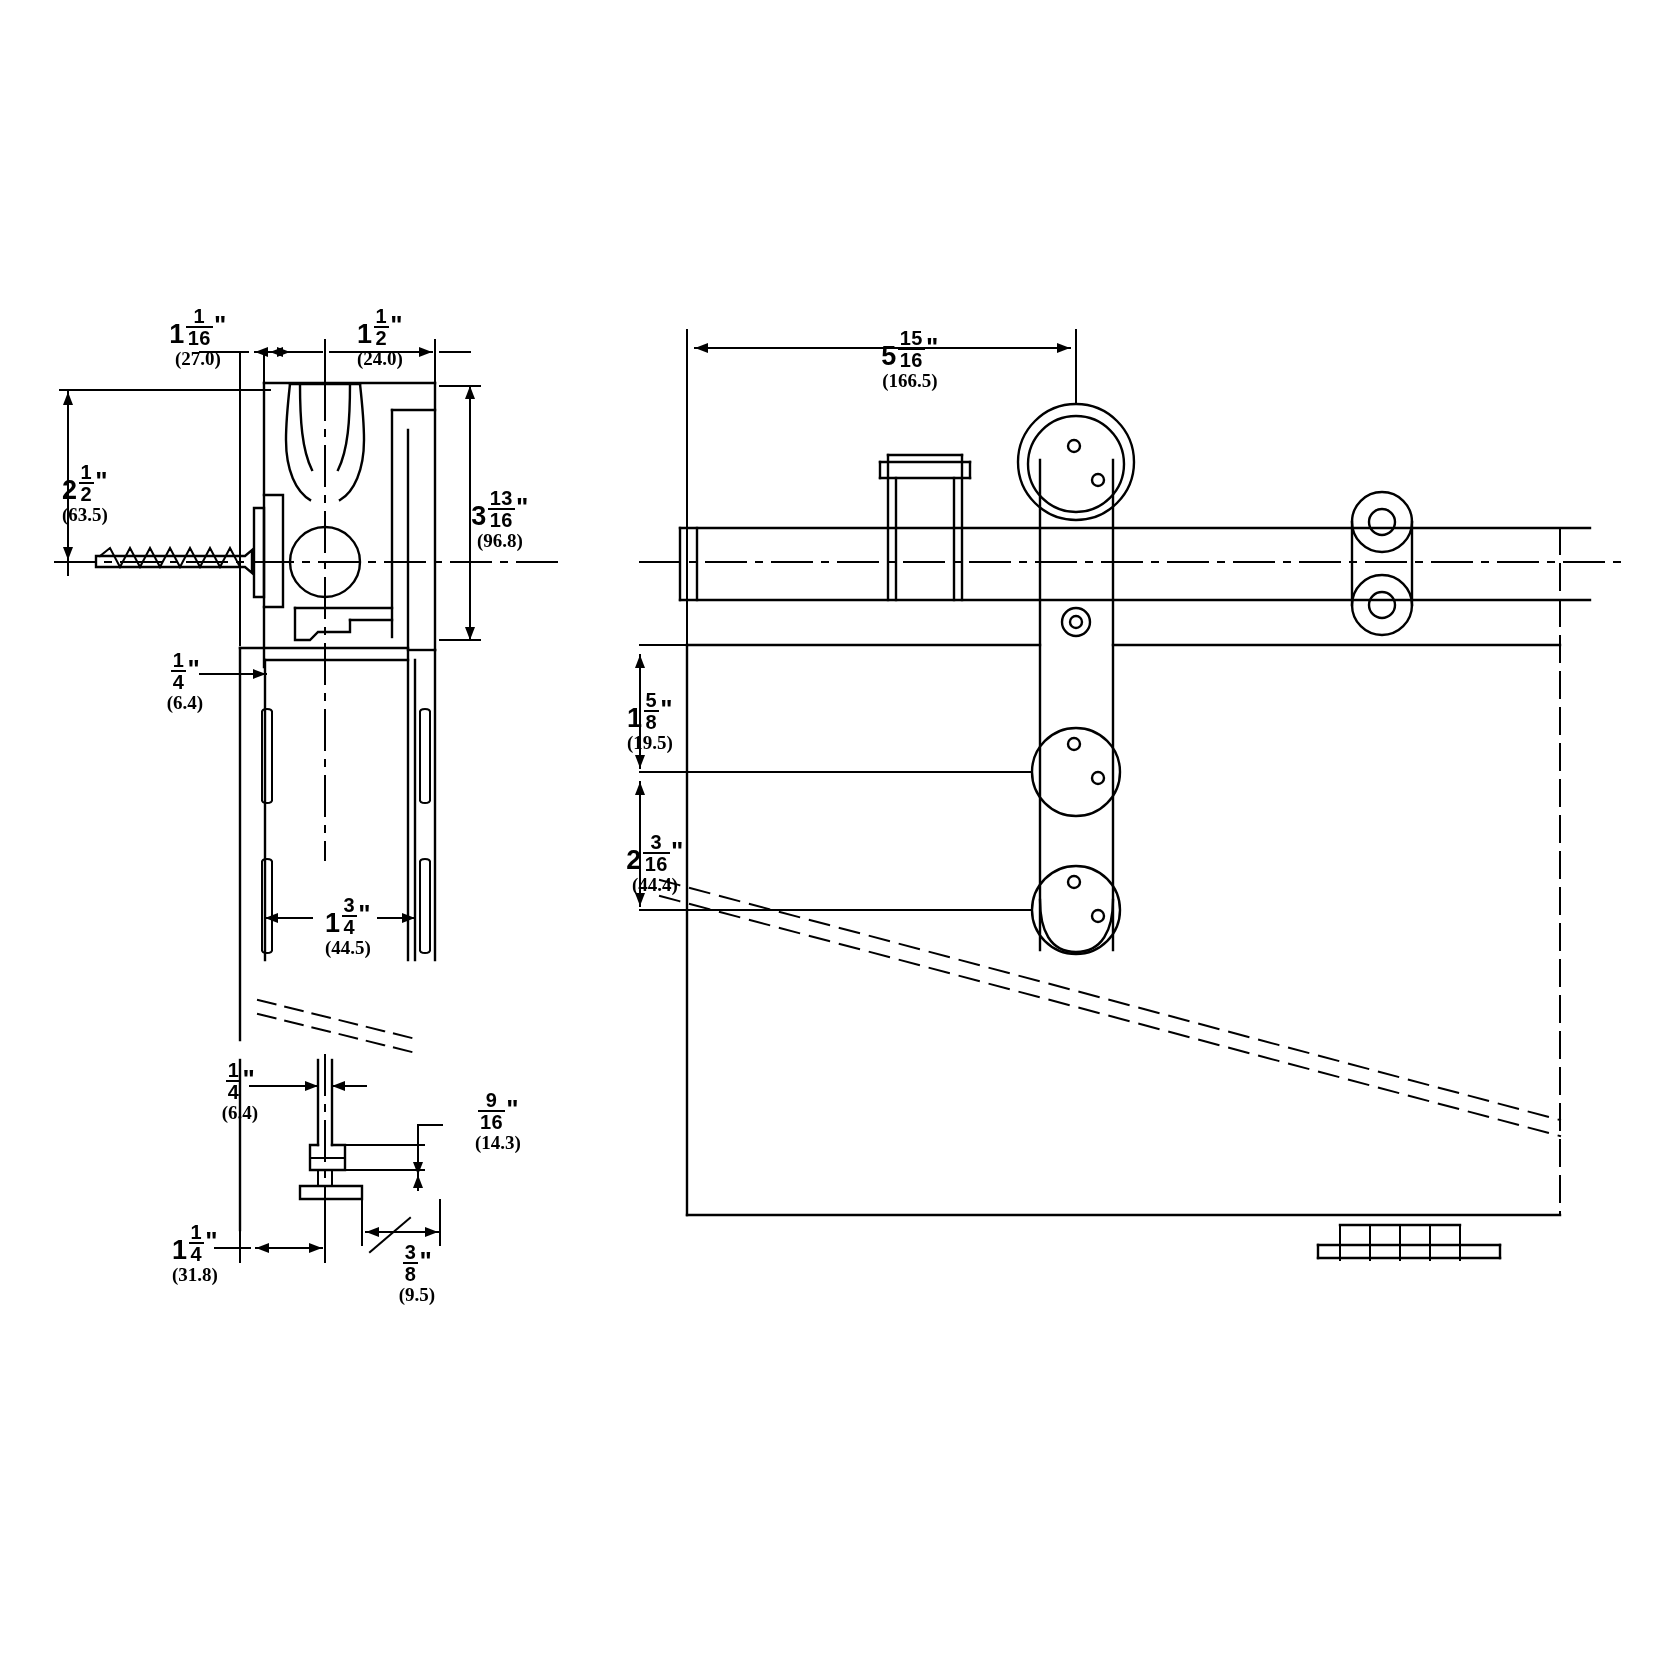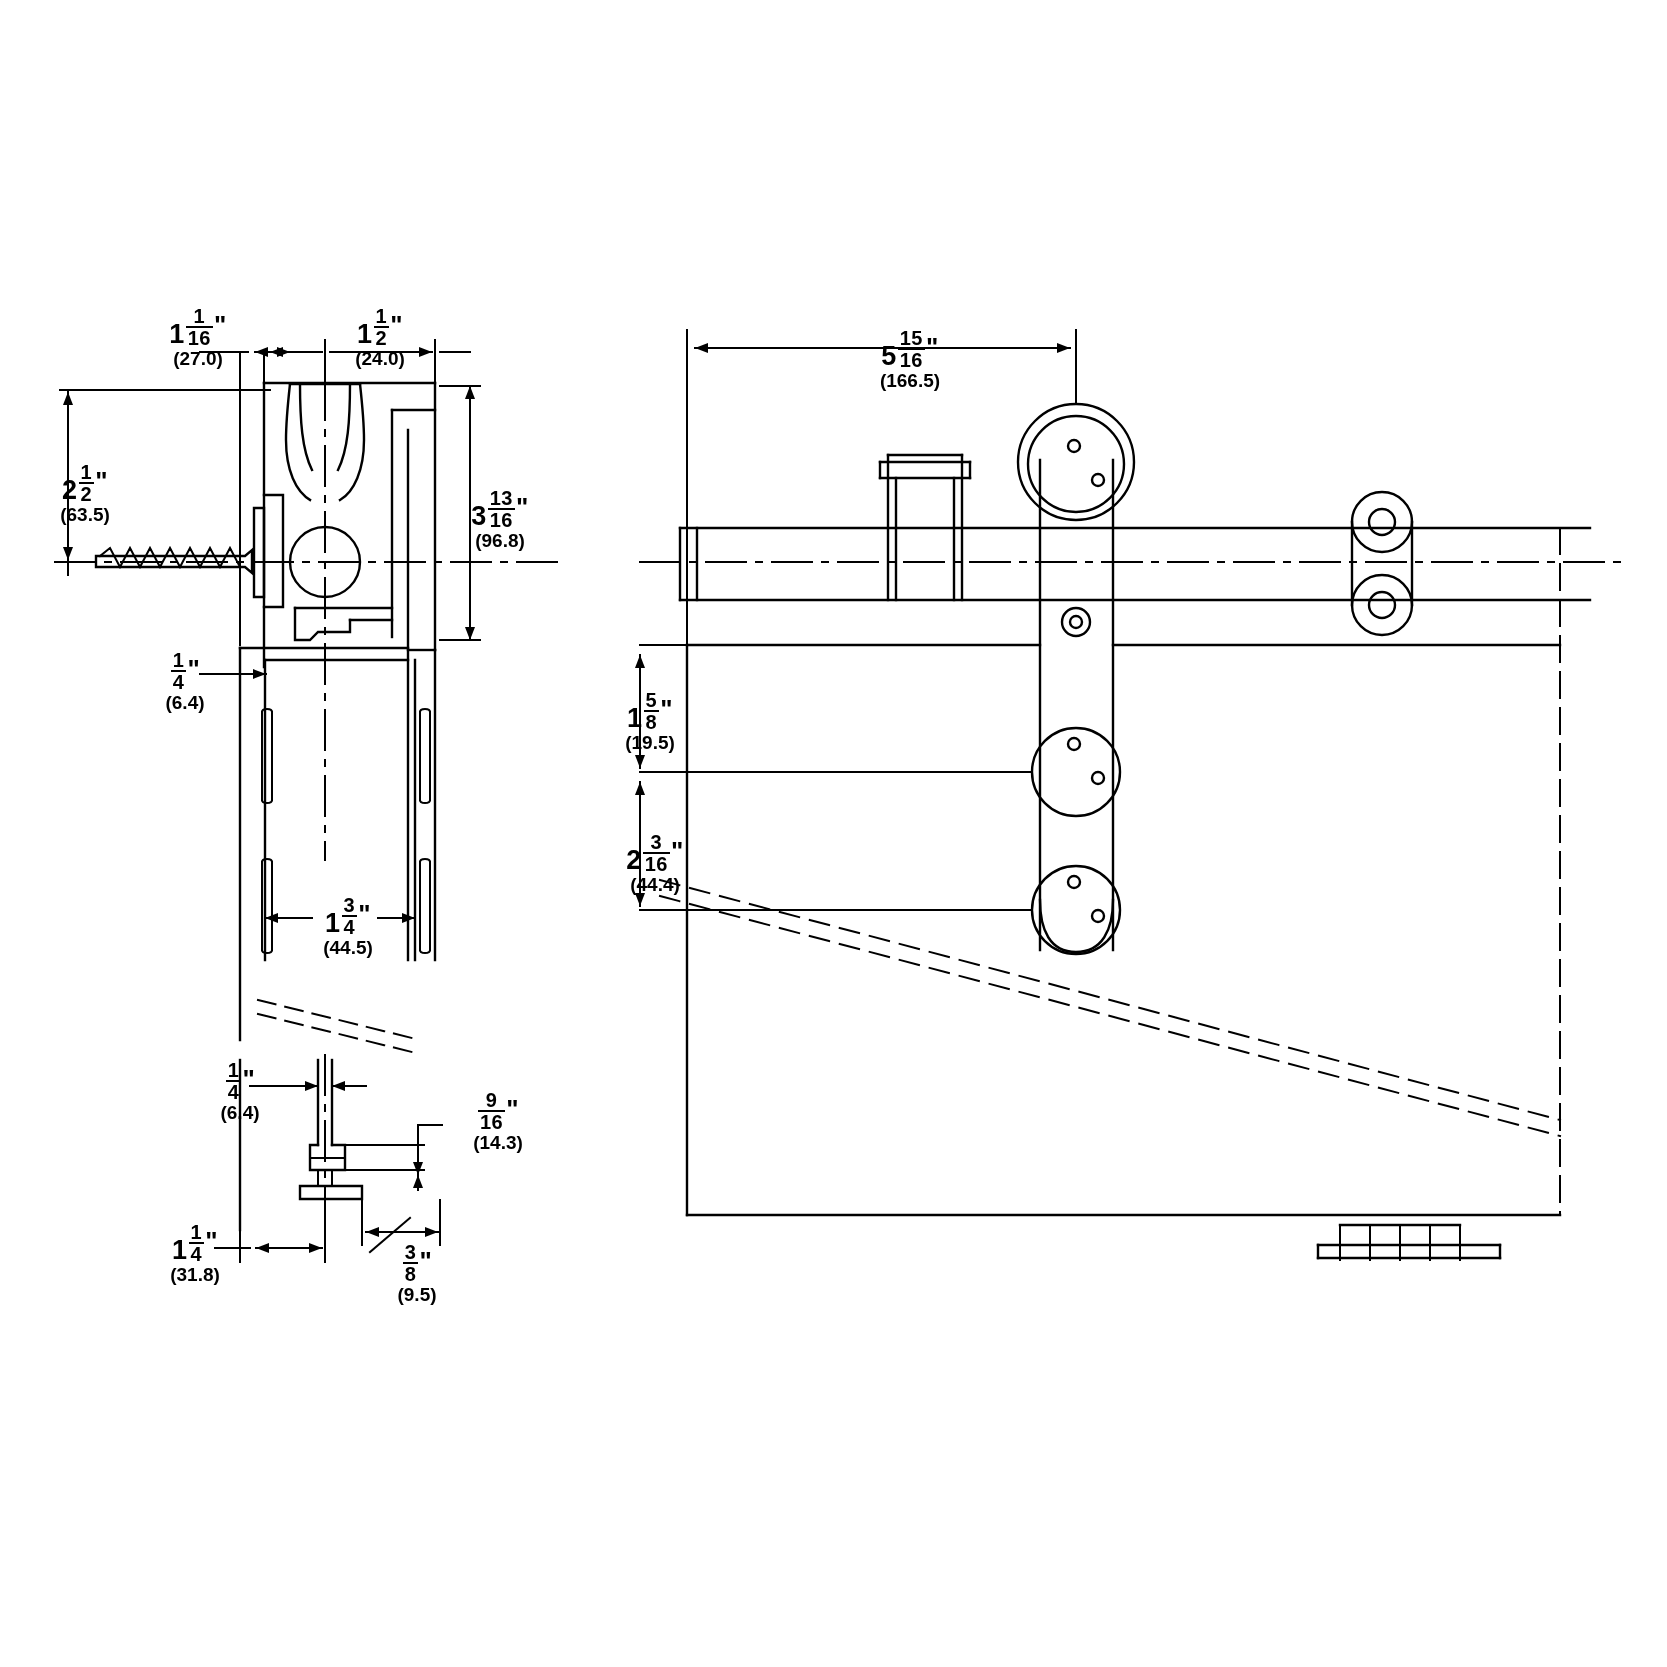--- a/index.html
+++ b/index.html
@@ -56,20 +56,21 @@
   }
   .dim-main .inch {
     font-size: 26px;
     vertical-align: 0.35em;
     font-weight: 700;
   }
   .dim-mm {
     font-size: 19px;
     font-weight: 700;
     margin-top: 1px;
+    font-family: Liberation Serif, serif;
   }
 </style>
 </head>
 <body>
 
 <div id="drawing-root">
 
 <svg id="technical-drawing" viewBox="0 0 1667 1667">
   <defs>
     <marker id="arrEnd" markerWidth="14" markerHeight="10" refX="13" refY="5" orient="auto" markerUnits="userSpaceOnUse">

